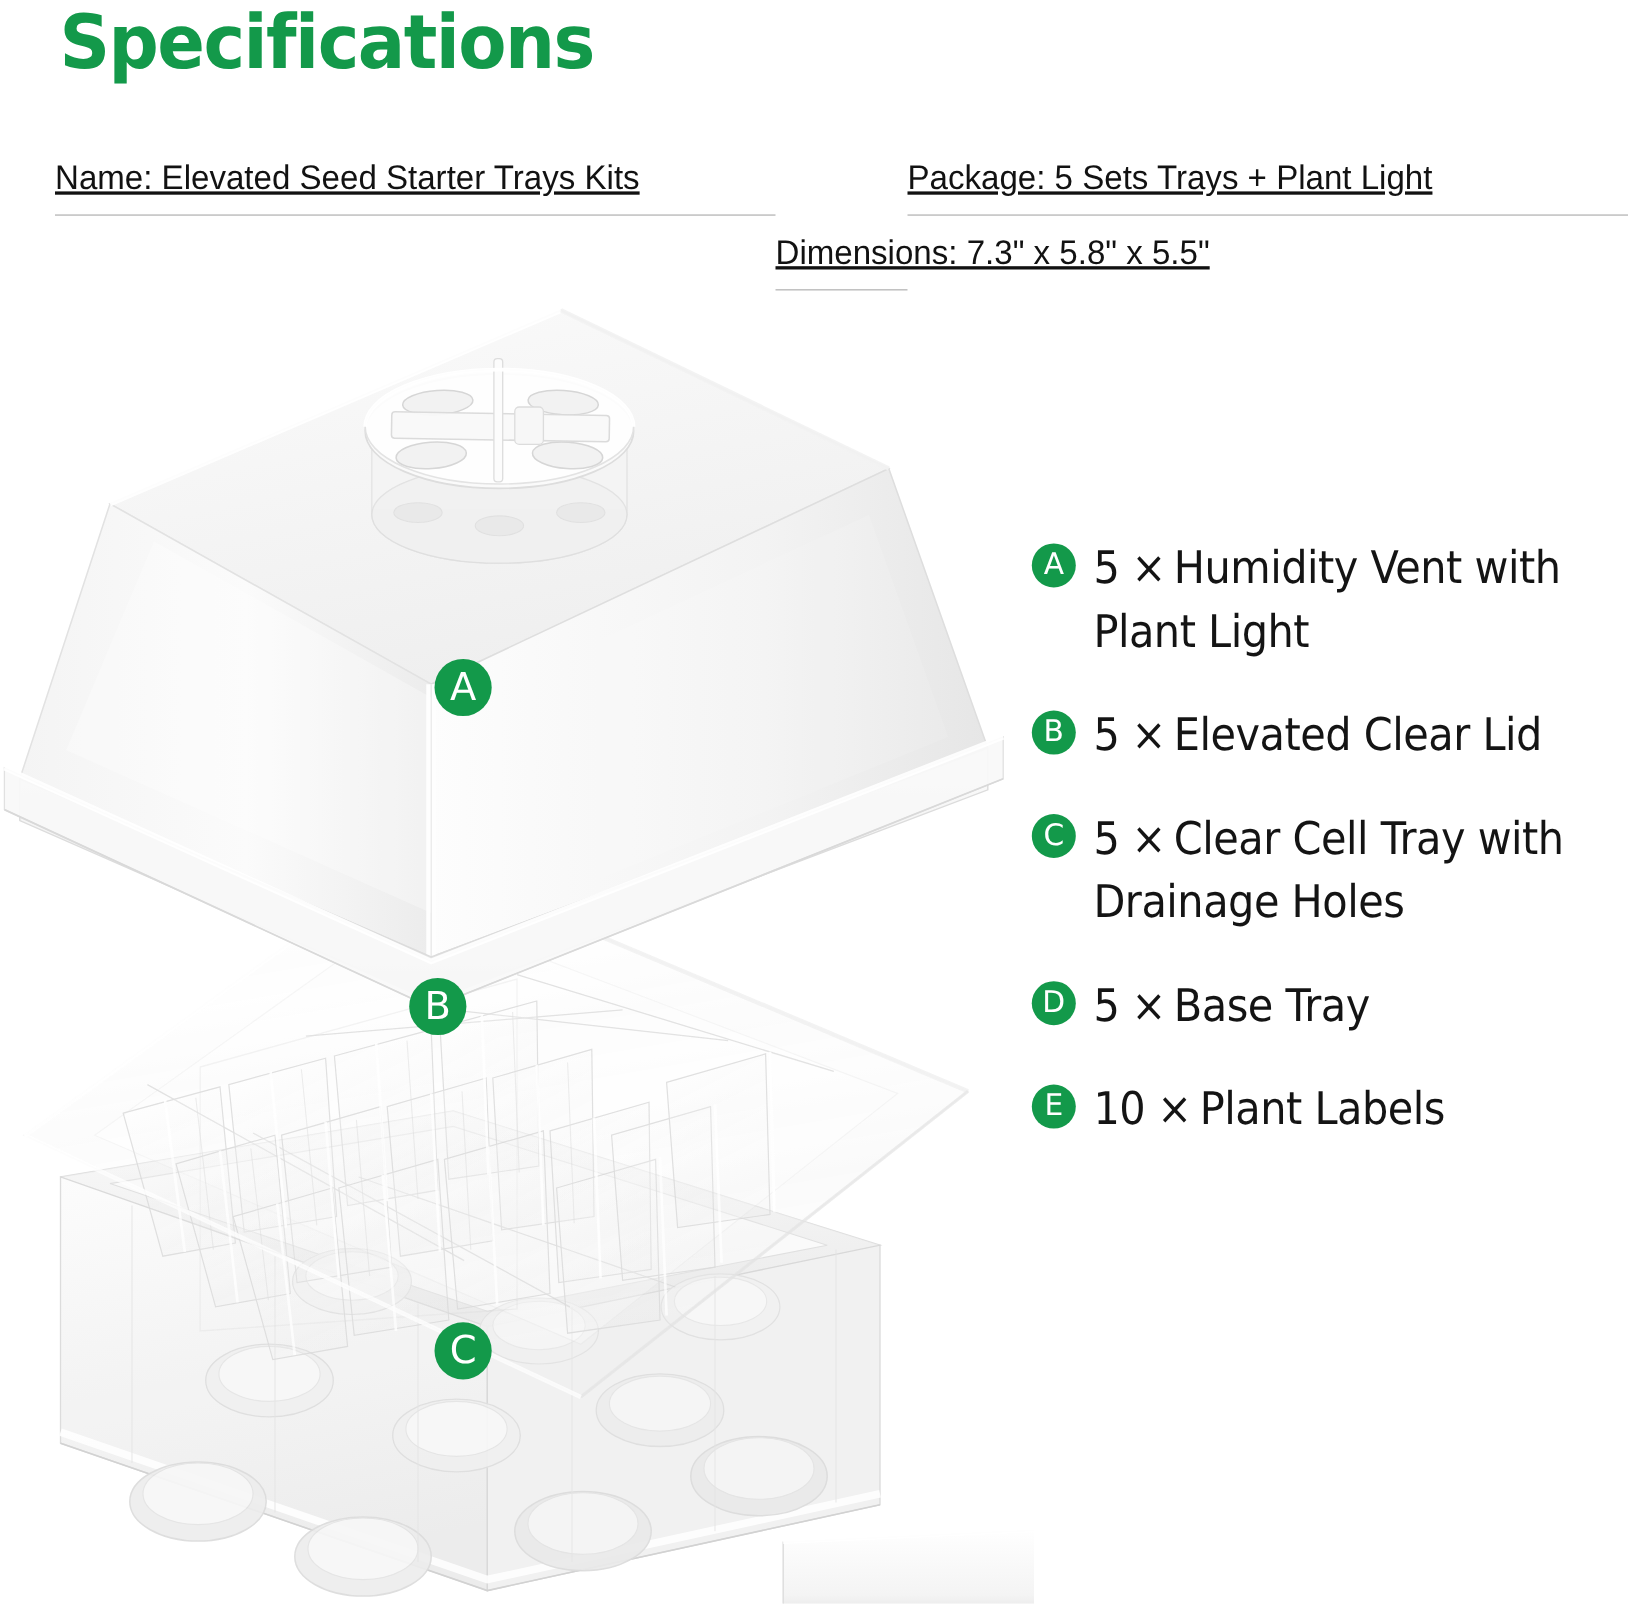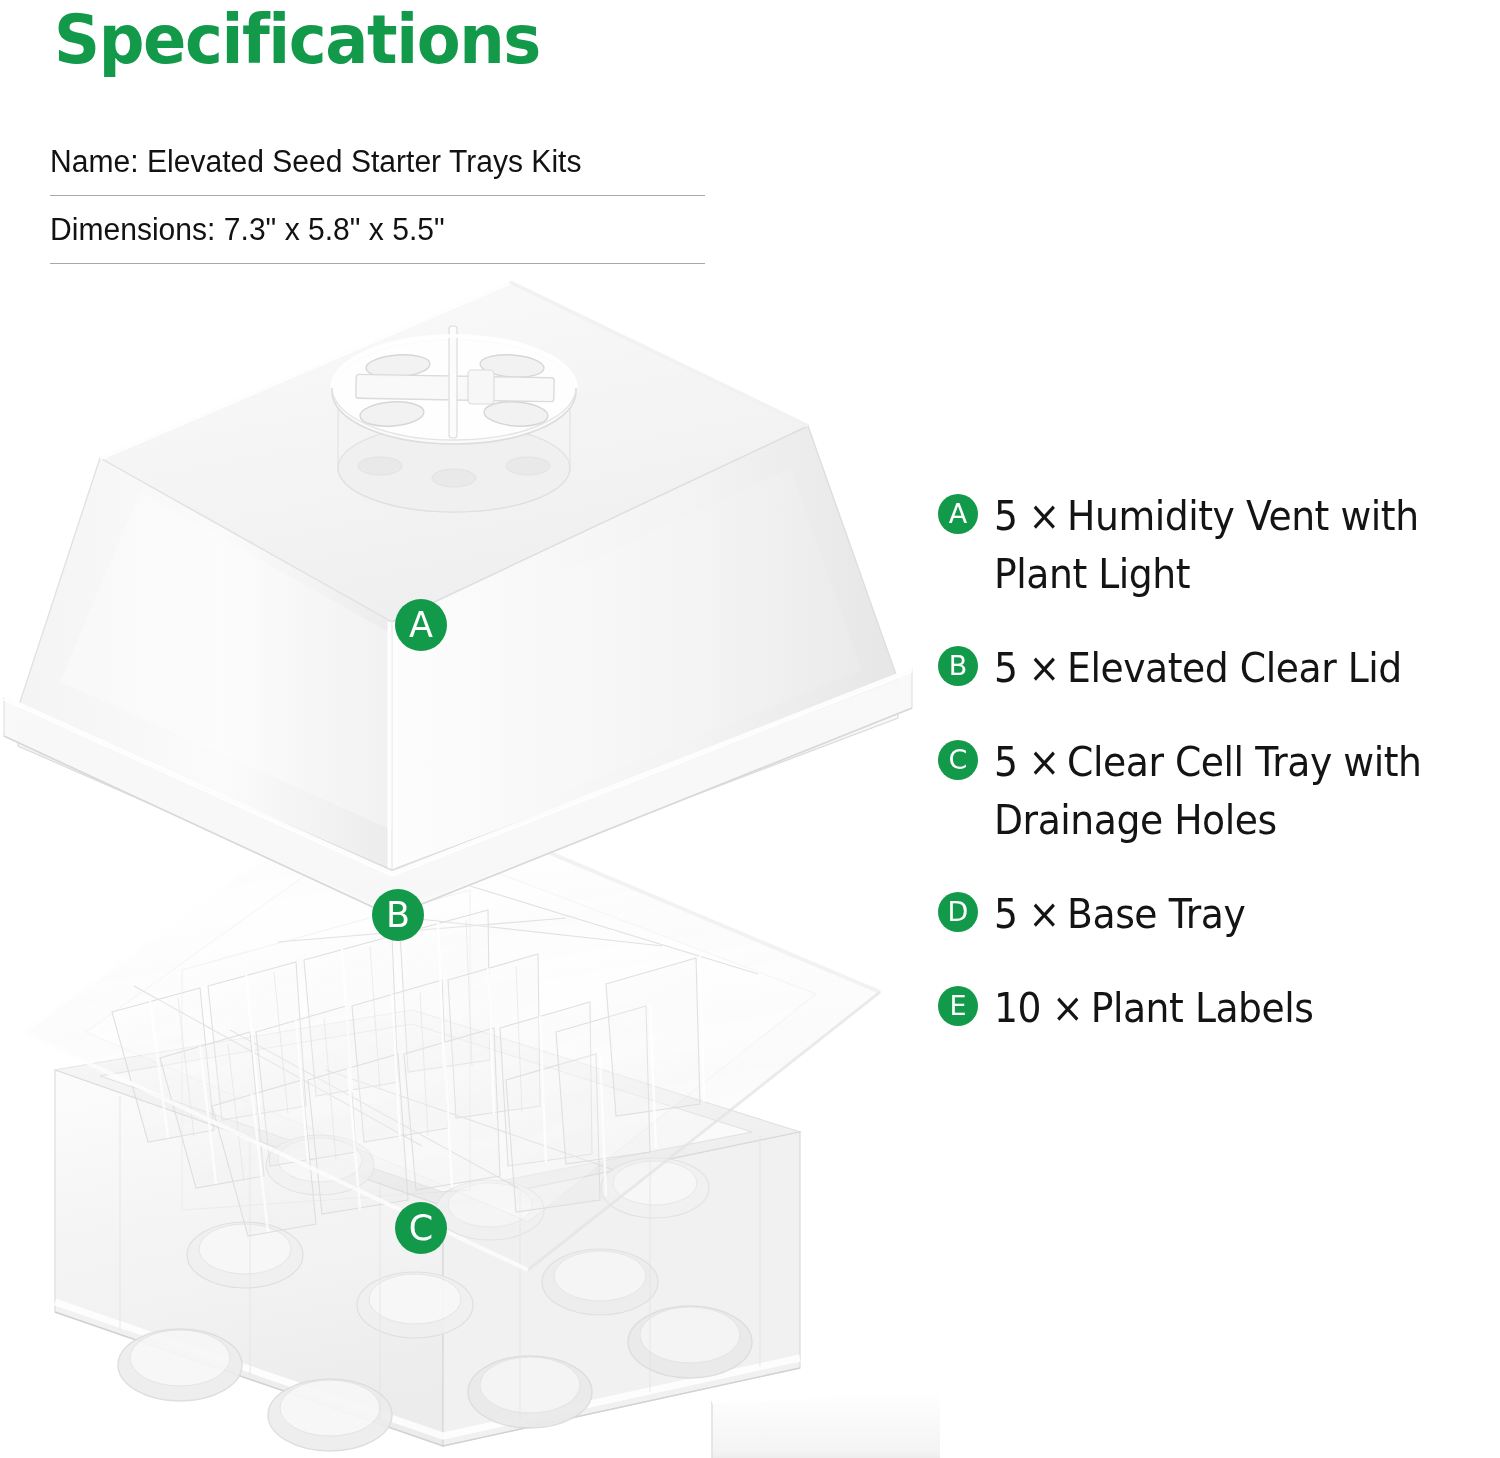--- a/index.html
+++ b/index.html
@@ -40,20 +40,21 @@
     width: 1410px;
     display: grid;
     grid-template-columns: 655px 120px 655px;
     grid-template-rows: 68px 68px;
     row-gap: 0;
   }
   .spec-cell {
     position: relative;
     display: flex;
     align-items: center;
+    text-decoration: underline;
   }
   .spec-text {
     font-family: "Liberation Sans", sans-serif;
     font-size: 31px;
     line-height: 36px;
     color: #121212;
     white-space: nowrap;
     transform: scaleX(0.97);
     transform-origin: left center;
   }
@@ -141,20 +142,24 @@
 
 <div id="page-title">Specifications</div>
 
 <div id="spec-grid">
 
   <div class="spec-cell">
     <span class="spec-text">Name: Elevated Seed Starter Trays Kits</span>
     <span class="spec-rule"></span>
   </div>
   <div class="spacer-cell"></div>
+  <div class="spec-cell">
+    <span class="spec-text">Package: 5 Sets Trays + Plant Light</span>
+    <span class="spec-rule"></span>
+  </div>
 
   <div class="spacer-cell"></div>
   <div class="spec-cell">
     <span class="spec-text">Dimensions: 7.3" x 5.8" x 5.5"</span>
     <span class="spec-rule"></span>
   </div>
 
 </div>
 
 <div id="product-figure">

